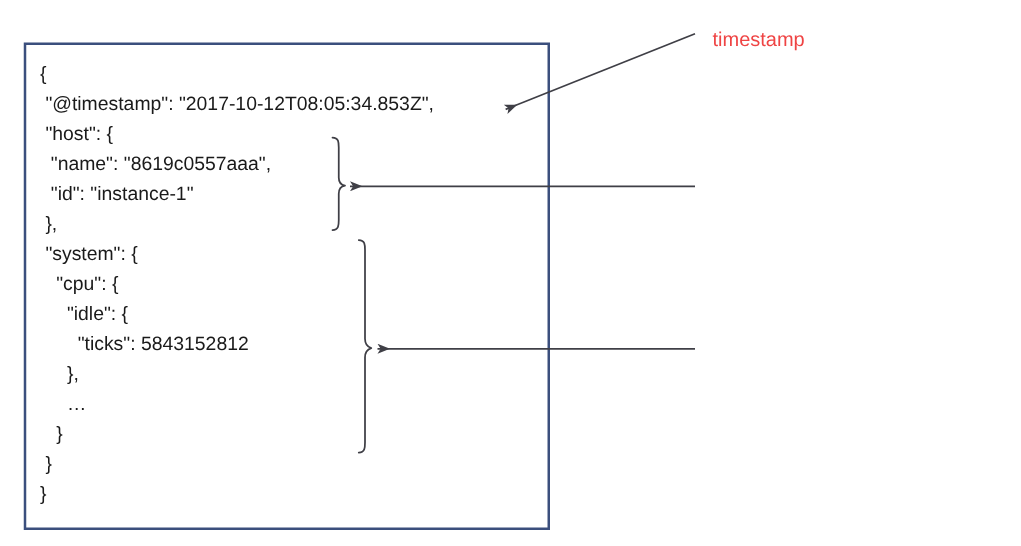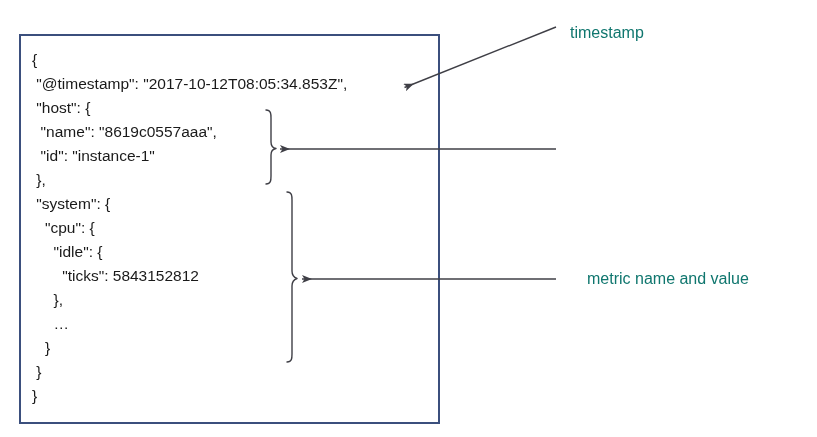--- a/index.html
+++ b/index.html
@@ -40,21 +40,21 @@
     color: #1a1a1a;
     white-space: pre;
     letter-spacing: 0px;
   }
 
   
   .annot-label {
     position: absolute;
     font-family: "Liberation Sans", sans-serif;
     font-size: 16px;
-    color: #0f766e;
+    color: #ef4444;
     white-space: nowrap;
   }
   #label-timestamp { left: 570px; top: 24px; }
   #label-dimensions { left: 570px; top: 140px; }
   #label-metric { left: 587px; top: 270px; }
 
   
   #overlay {
     position: absolute;
     left: 0;
@@ -83,21 +83,20 @@
        "ticks": 5843152812
      },
      …
    }
  }
 }</pre>
 
   <div class="annot-label" id="label-timestamp">timestamp</div>
 
 
-  <div class="annot-label" id="label-metric">metric name and value</div>
 
   <svg id="overlay" viewBox="0 0 817 437">
     <defs>
       <marker id="arrowhead" markerWidth="11" markerHeight="8" refX="10" refY="4" orient="auto" markerUnits="userSpaceOnUse">
         <path d="M10,0 L0,4 L10,8 L7.5,4 Z" fill="#3f3f46"></path>
       </marker>
     </defs>
 
     <line x1="556" y1="27" x2="404.5" y2="87.5" stroke="#3f3f46" stroke-width="1.4" marker-end="url(#arrowhead)"></line>
 

